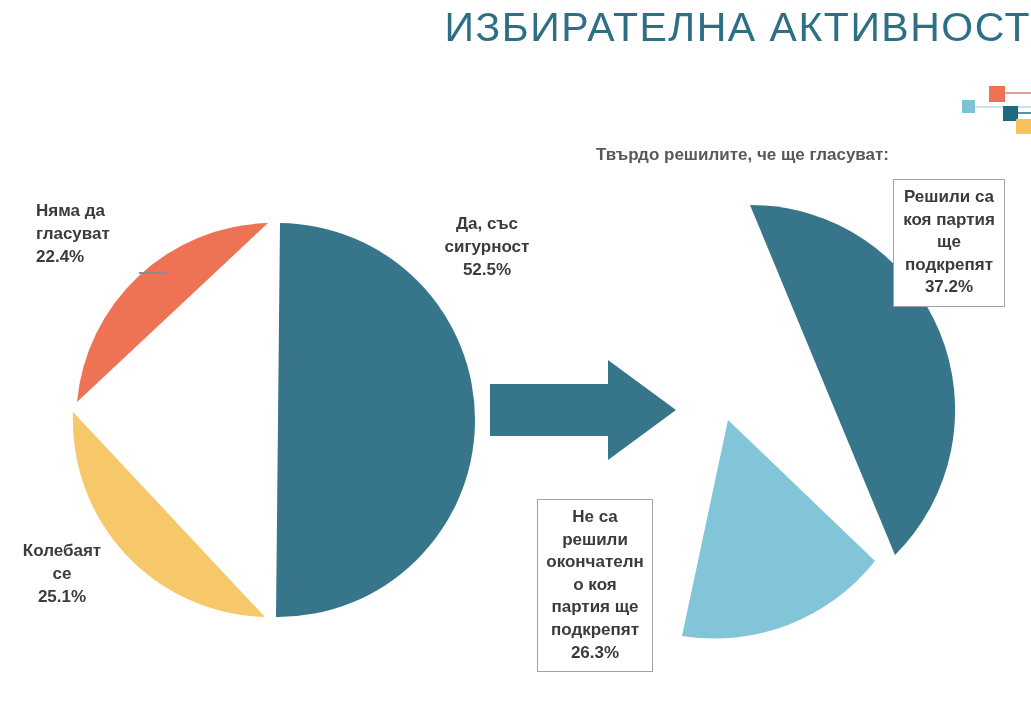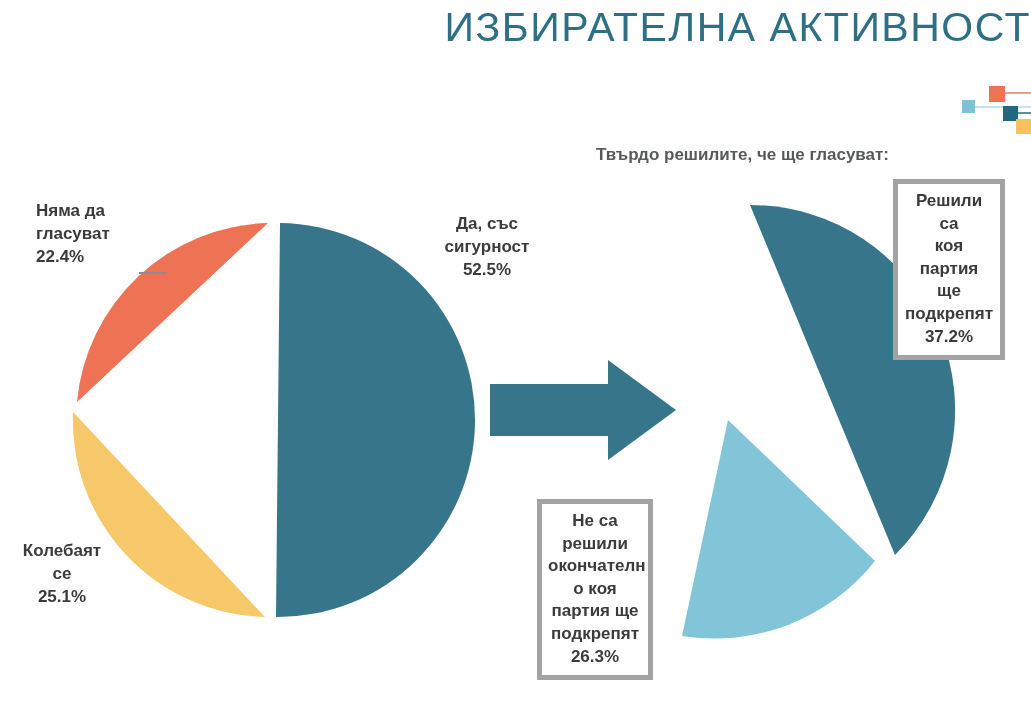--- a/index.html
+++ b/index.html
@@ -79,21 +79,21 @@
     left: 139px;
     top: 272px;
     width: 28px;
     height: 2px;
     background: #8d8d8d;
   }
 
   
   .callout {
     position: absolute;
-    border: 5px solid #a3a3a3;
+    border: 1px solid #a3a3a3;
     background: #ffffff;
     font-size: 17px;
     font-weight: bold;
     color: #3b3b3b;
     line-height: 1.33;
     text-align: center;
     white-space: pre-line;
     padding: 6px 6px 7px 6px;
   }
   #callout-decided   { left: 893px; top: 179px; width: 112px; }

